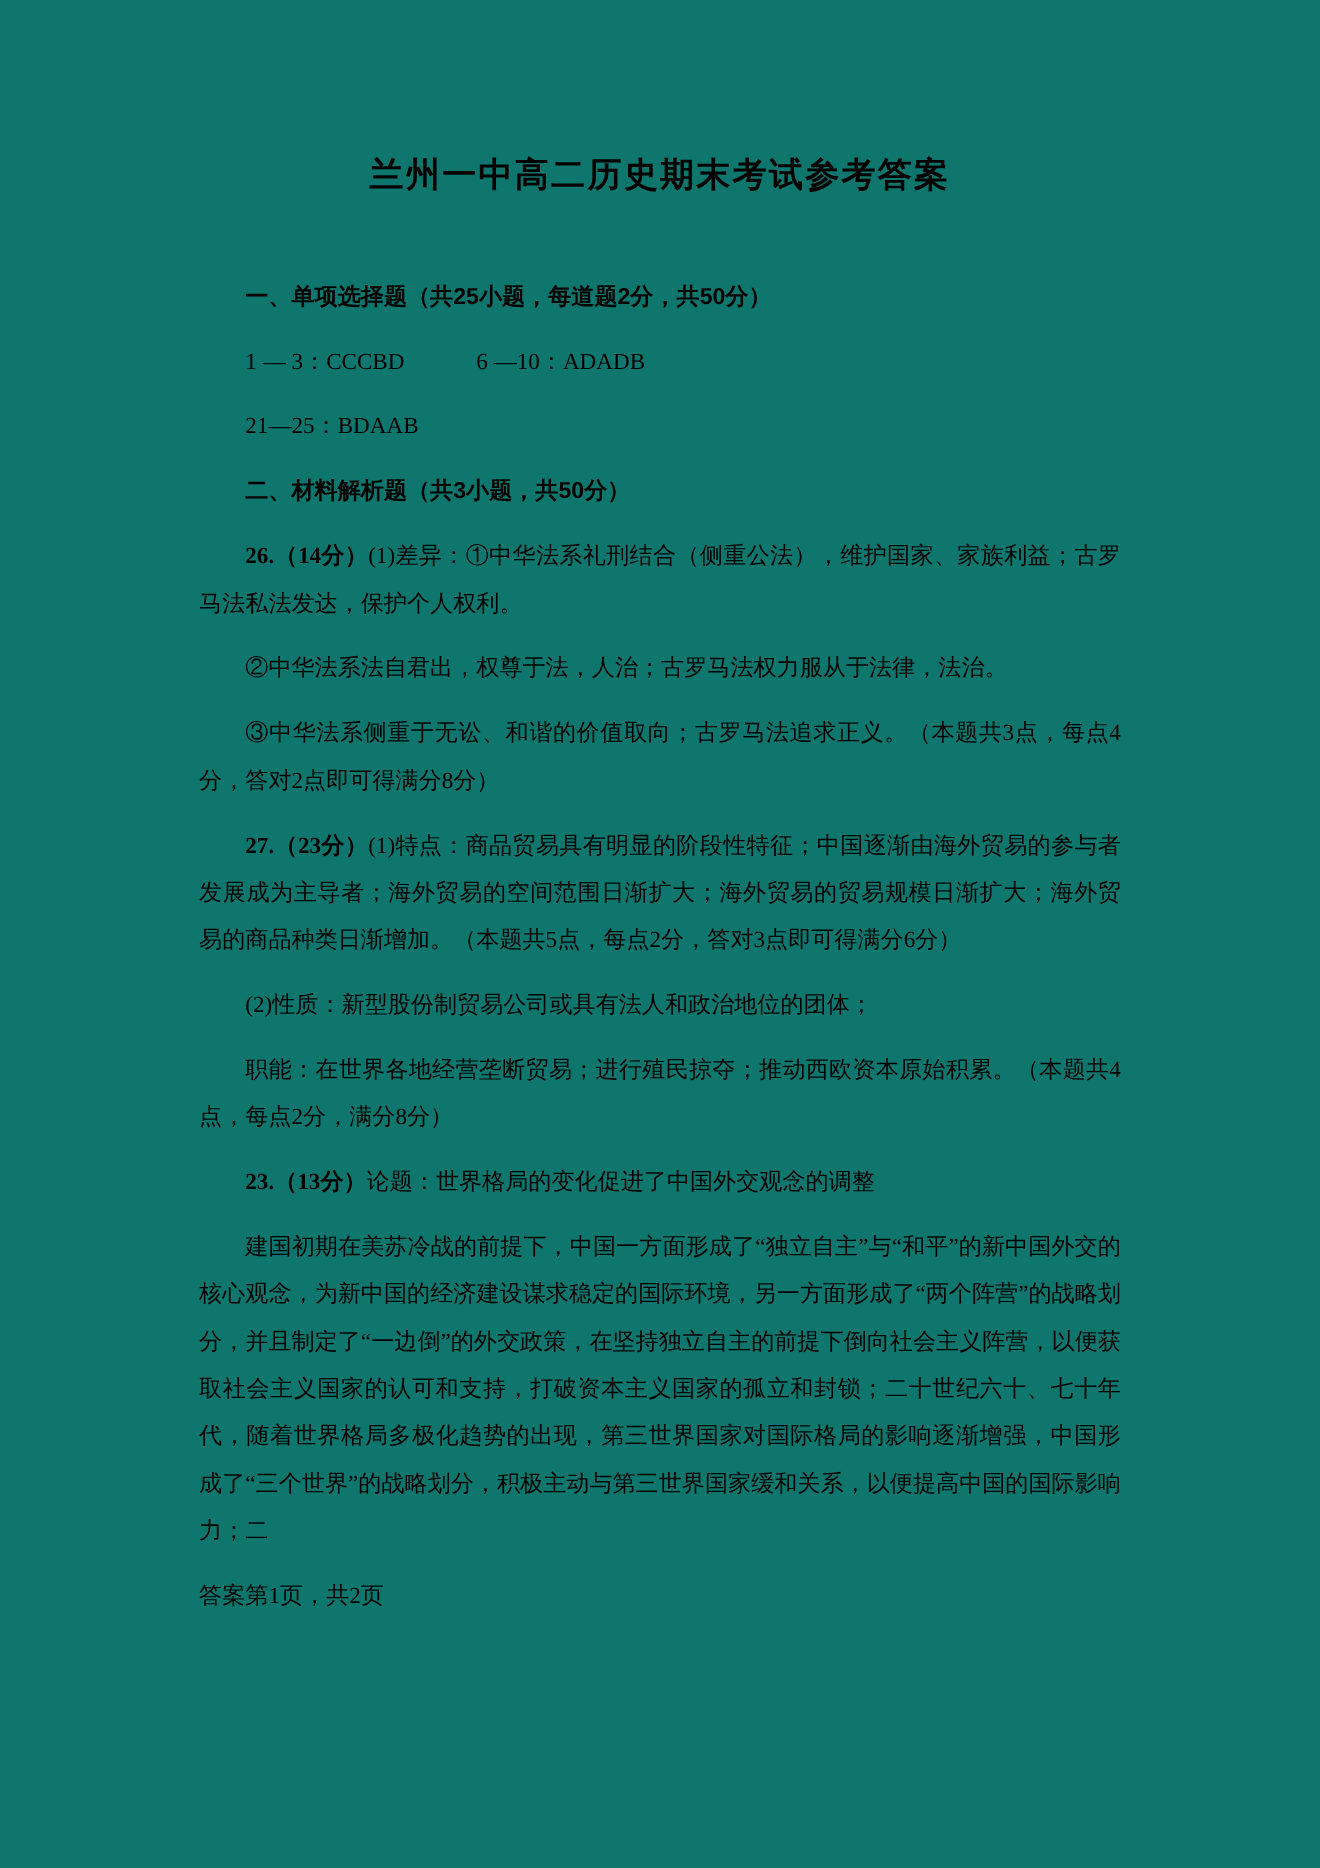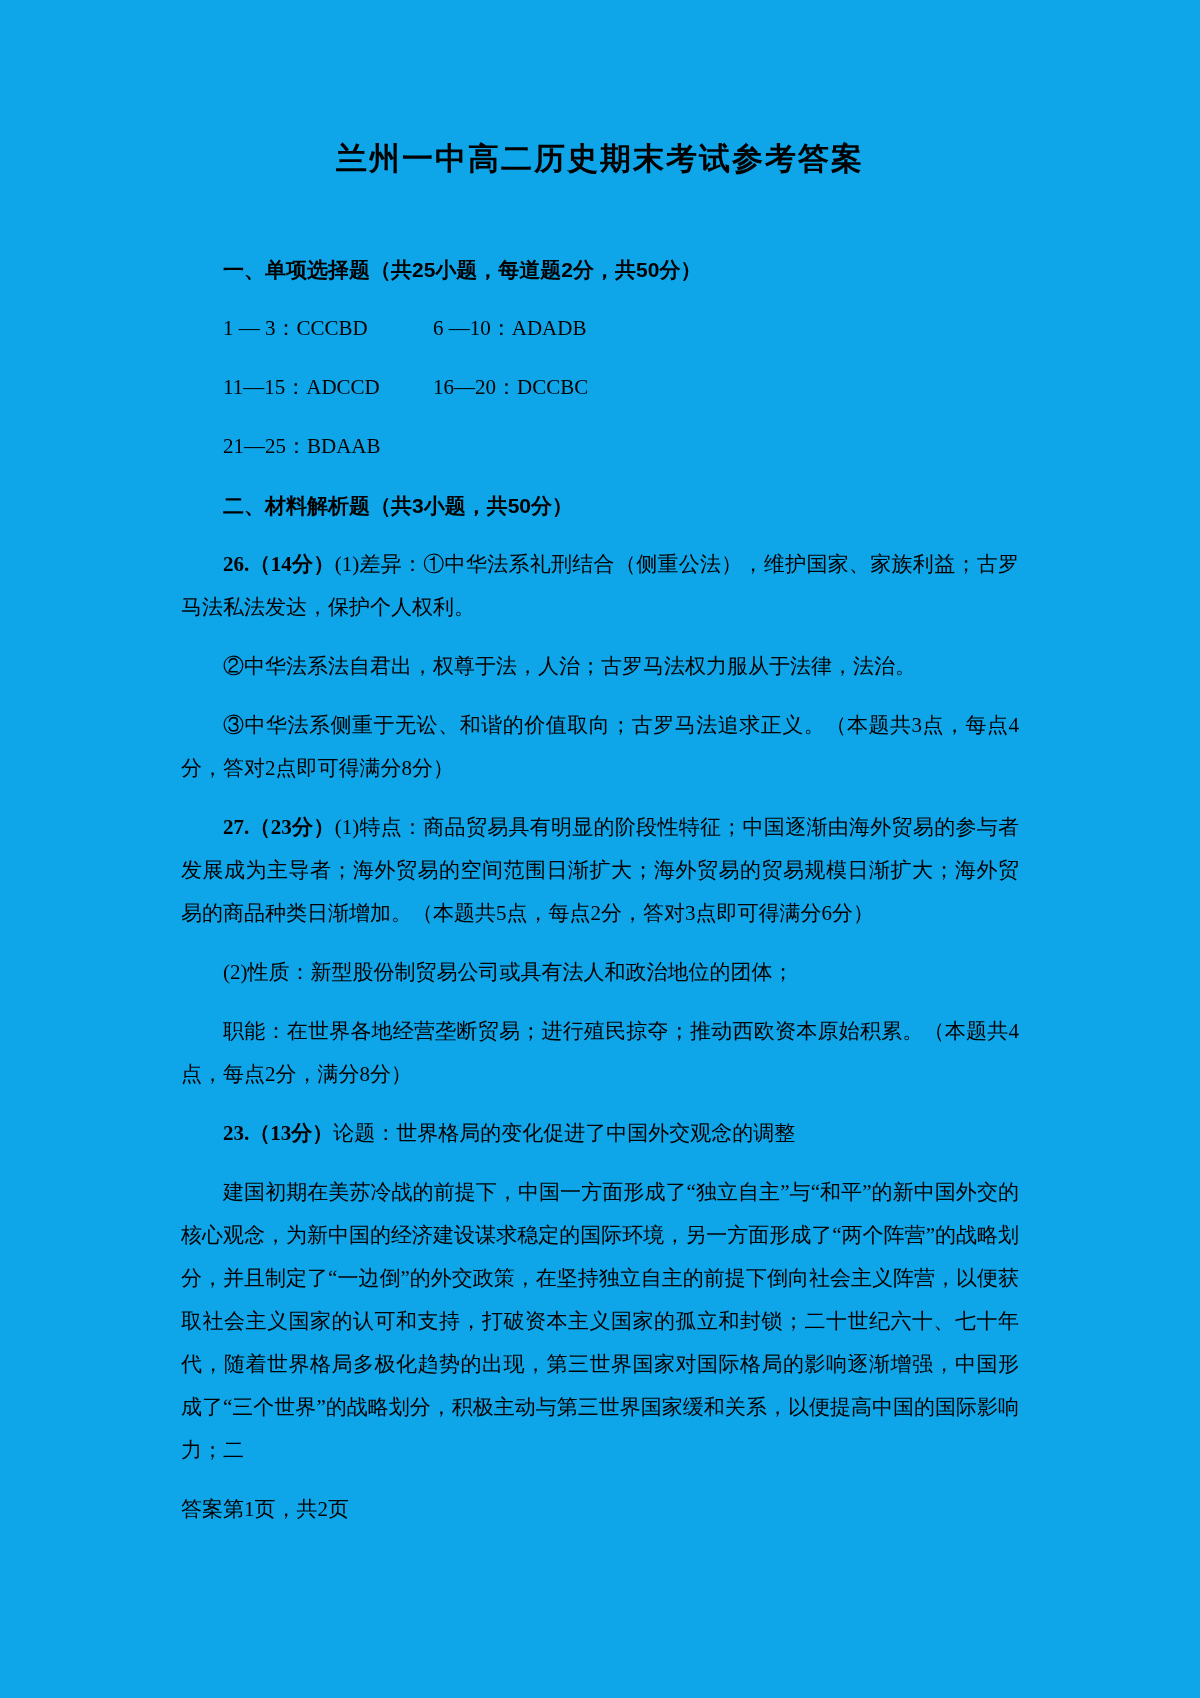--- a/index.html
+++ b/index.html
@@ -8,21 +8,21 @@
     background: #ffffff;
   }
   body {
     font-family: "Liberation Serif", "DejaVu Serif", serif;
     color: #000000;
   }
   .sheet {
     position: relative;
     width: 1200px;
     height: 1698px;
-    background: #0ea5e9;
+    background: #0f766e;
     overflow: hidden;
   }
   .content {
     width: 870px;
     margin: 0 auto;
     padding-top: 138px;
   }
   .doc-title {
     font-family: "Liberation Sans", "DejaVu Sans", sans-serif;
     font-weight: bold;
@@ -66,23 +66,20 @@
   <div class="content">
 
     <h1 class="doc-title">兰州一中高二历史期末考试参考答案</h1>
 
     <p class="line indent heading">一、单项选择题（共25小题，每道题2分，共50分）</p>
 
     <p class="line indent">
       <span class="row-left">1 — 3：CCCBD</span><span>6 —10：ADADB</span>
     </p>
     <p class="line indent">
-      <span class="row-left">11—15：ADCCD</span><span>16—20：DCCBC</span>
-    </p>
-    <p class="line indent">
       <span class="row-left">21—25：BDAAB</span><span></span>
     </p>
 
     <p class="line indent heading">二、材料解析题（共3小题，共50分）</p>
 
     <p class="line indent">
       <span class="bold">26.（14分）</span><span>(1)差异：①中华法系礼刑结合（侧重公法），维护国家、家族利益；古罗马法私法发达，保护个人权利。</span>
     </p>
     <p class="line indent">②中华法系法自君出，权尊于法，人治；古罗马法权力服从于法律，法治。</p>
     <p class="line indent">③中华法系侧重于无讼、和谐的价值取向；古罗马法追求正义。（本题共3点，每点4分，答对2点即可得满分8分）</p>

